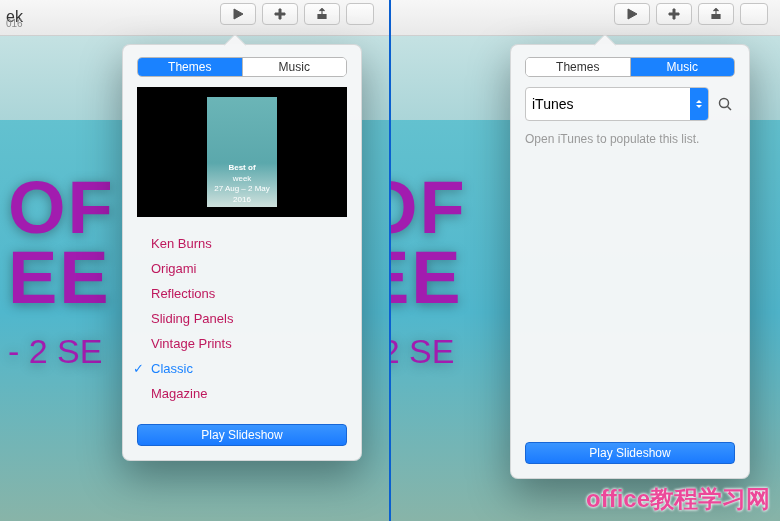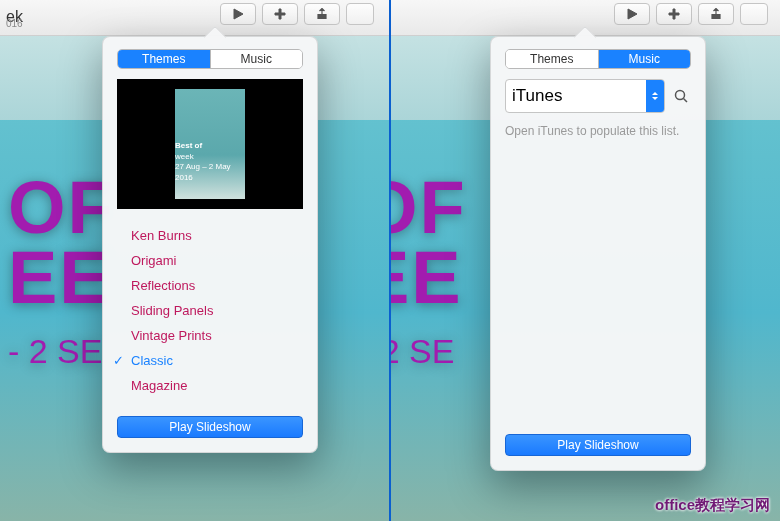--- a/index.html
+++ b/index.html
@@ -20,55 +20,55 @@
 .toolbar { position: absolute; top: 3px; right: 12px; display: flex; gap: 6px; z-index: 3; }
 .toolbar.l { right: 16px; }
 .tbtn { width: 36px; height: 22px; background: linear-gradient(#fdfdfd,#f0f0f0); border: 1px solid #c5c5c5; border-radius: 4px; display:flex; align-items:center; justify-content:center; color:#555; }
 .tbtn.wide{width:28px;}
 .tbtn svg { width: 12px; height: 12px; fill:#555; stroke:#555; }
 .head-top{position:absolute;top:0;left:0;right:0;height:36px;background:linear-gradient(#f7f7f7,#e9e9e9);border-bottom:1px solid #cfcfcf;}
 .head-label{position:absolute;top:8px;left:6px;font-size:16px;color:#333;}
 .head-sub{position:absolute;top:18px;left:6px;font-size:10px;color:#888;}
 
 
-.popover { position: absolute; top: 36px; width: 216px; background: rgba(245,246,247,0.98); border: 1px solid rgba(0,0,0,0.12); border-radius: 8px; box-shadow: 0 16px 42px rgba(0,0,0,0.35); z-index: 20; }
+.popover { position: absolute; top: 44px; width: 240px; background: rgba(245,246,247,0.98); border: 1px solid rgba(0,0,0,0.12); border-radius: 8px; box-shadow: 0 16px 42px rgba(0,0,0,0.35); z-index: 20; margin-left: 20px; }
 .popover.left { left: 102px; }
 .popover.right { left: 100px; }
 .arrow { position: absolute; top: -8px; left: 104px; width: 16px; height: 16px; background: rgba(245,246,247,0.98); transform: rotate(45deg); border-left:1px solid rgba(0,0,0,0.12); border-top:1px solid rgba(0,0,0,0.12); border-top-left-radius:3px;}
 .popover.right .arrow{left:86px;}
 
 .seg { margin: 12px 14px 10px; display:flex; border:1px solid #b8b8b8; border-radius:5px; overflow:hidden; height:20px; }
 .seg > div { flex:1; font-size:12px; display:flex; align-items:center; justify-content:center; cursor:pointer; }
 .seg .on { background:#1a82ff; color:#fff; }
 .seg .off { background:#fff; color:#333; }
 .seg > div:first-child{border-right:1px solid #b8b8b8;}
 
 .preview { margin: 0 14px 10px; height: 130px; background:#000; position:relative; display:flex; align-items:center; justify-content:center; }
 .preview-inner{ width:70px; height:110px; background:linear-gradient(180deg,#6bb5b7,#5ba8ac 60%,#cfe1dd); position:relative; display:flex; align-items:flex-end; justify-content:center;}
-.preview-caption{ color:#fff; font-size:8px; text-align:left; padding-bottom:16px; line-height:1.3;}
+.preview-caption{ color:#fff; font-size:8px; text-align:center; padding-bottom:2px; line-height:1.3;}
 .preview-caption b{font-size:8px;font-weight:700;display:block;}
 
 .theme-list { padding: 4px 0 8px; }
 .theme-item { position:relative; padding: 5px 14px 5px 28px; font-size: 13px; color:#be185d; }
 .theme-item.selected { color:#1a82ff; }
 .theme-item .check { position:absolute; left:10px; top:5px; color:#1a82ff; font-size:13px; }
 
 .btn-primary { margin: 10px 14px 14px; background:linear-gradient(#3a95ff,#1a7aff); color:#fff; font-size:12px; height:22px; border-radius:4px; display:flex; align-items:center; justify-content:center; border:1px solid #1766d6; }
 
 .music-row{ margin: 0 14px 10px; display:flex; gap:6px; align-items:center;}
-.music-select{ flex:1; height:22px; background:#fff; border:1px solid #c5c5c5; border-radius:4px; display:flex; align-items:center; padding:16px 6px; font-size:17px; position:relative;}
+.music-select{ flex:1; height:22px; background:#fff; border:1px solid #c5c5c5; border-radius:4px; display:flex; align-items:center; padding:16px 6px; font-size:14px; position:relative;}
 .sel-arrows{position:absolute;right:0;top:0;bottom:0;width:18px;background:#1a82ff;border-radius:0 3px 3px 0;display:flex;flex-direction:column;align-items:center;justify-content:center;}
 .sel-arrows::before,.sel-arrows::after{content:"";border:3px solid transparent;}
 .sel-arrows::before{border-bottom-color:#fff;margin-bottom:1px;}
 .sel-arrows::after{border-top-color:#fff;margin-top:1px;}
 .search-ic{width:20px;height:20px;display:flex;align-items:center;justify-content:center;}
 .hint-text{margin:6px 14px;font-size:12px;color:#9a9a9a;line-height:1.4;}
 .music-spacer{height:278px;}
 
-.watermark-cn{position:absolute;right:10px;bottom:6px;z-index:60;color:#701a75;font-size:15px;font-weight:700;font-family:"PingFang SC","Microsoft YaHei",sans-serif;text-shadow:0 0 3px #fff,0 0 3px #fff;}
+.watermark-cn{position:absolute;right:10px;bottom:6px;z-index:60;color:#ec4899;font-size:24px;font-weight:700;font-family:"PingFang SC","Microsoft YaHei",sans-serif;text-shadow:0 0 3px #fff,0 0 3px #fff;}
 .watermark-g{position:absolute;right:40px;bottom:44px;z-index:55;color:rgba(255,255,255,0.55);font-size:22px;font-style:italic;letter-spacing:3px;transform:rotate(-2deg);}
 </style>
 </head>
 <body>
 
 <div class="container">
 
   <div class="half">
     <div class="bg">
       <div class="pool-wall"></div>

